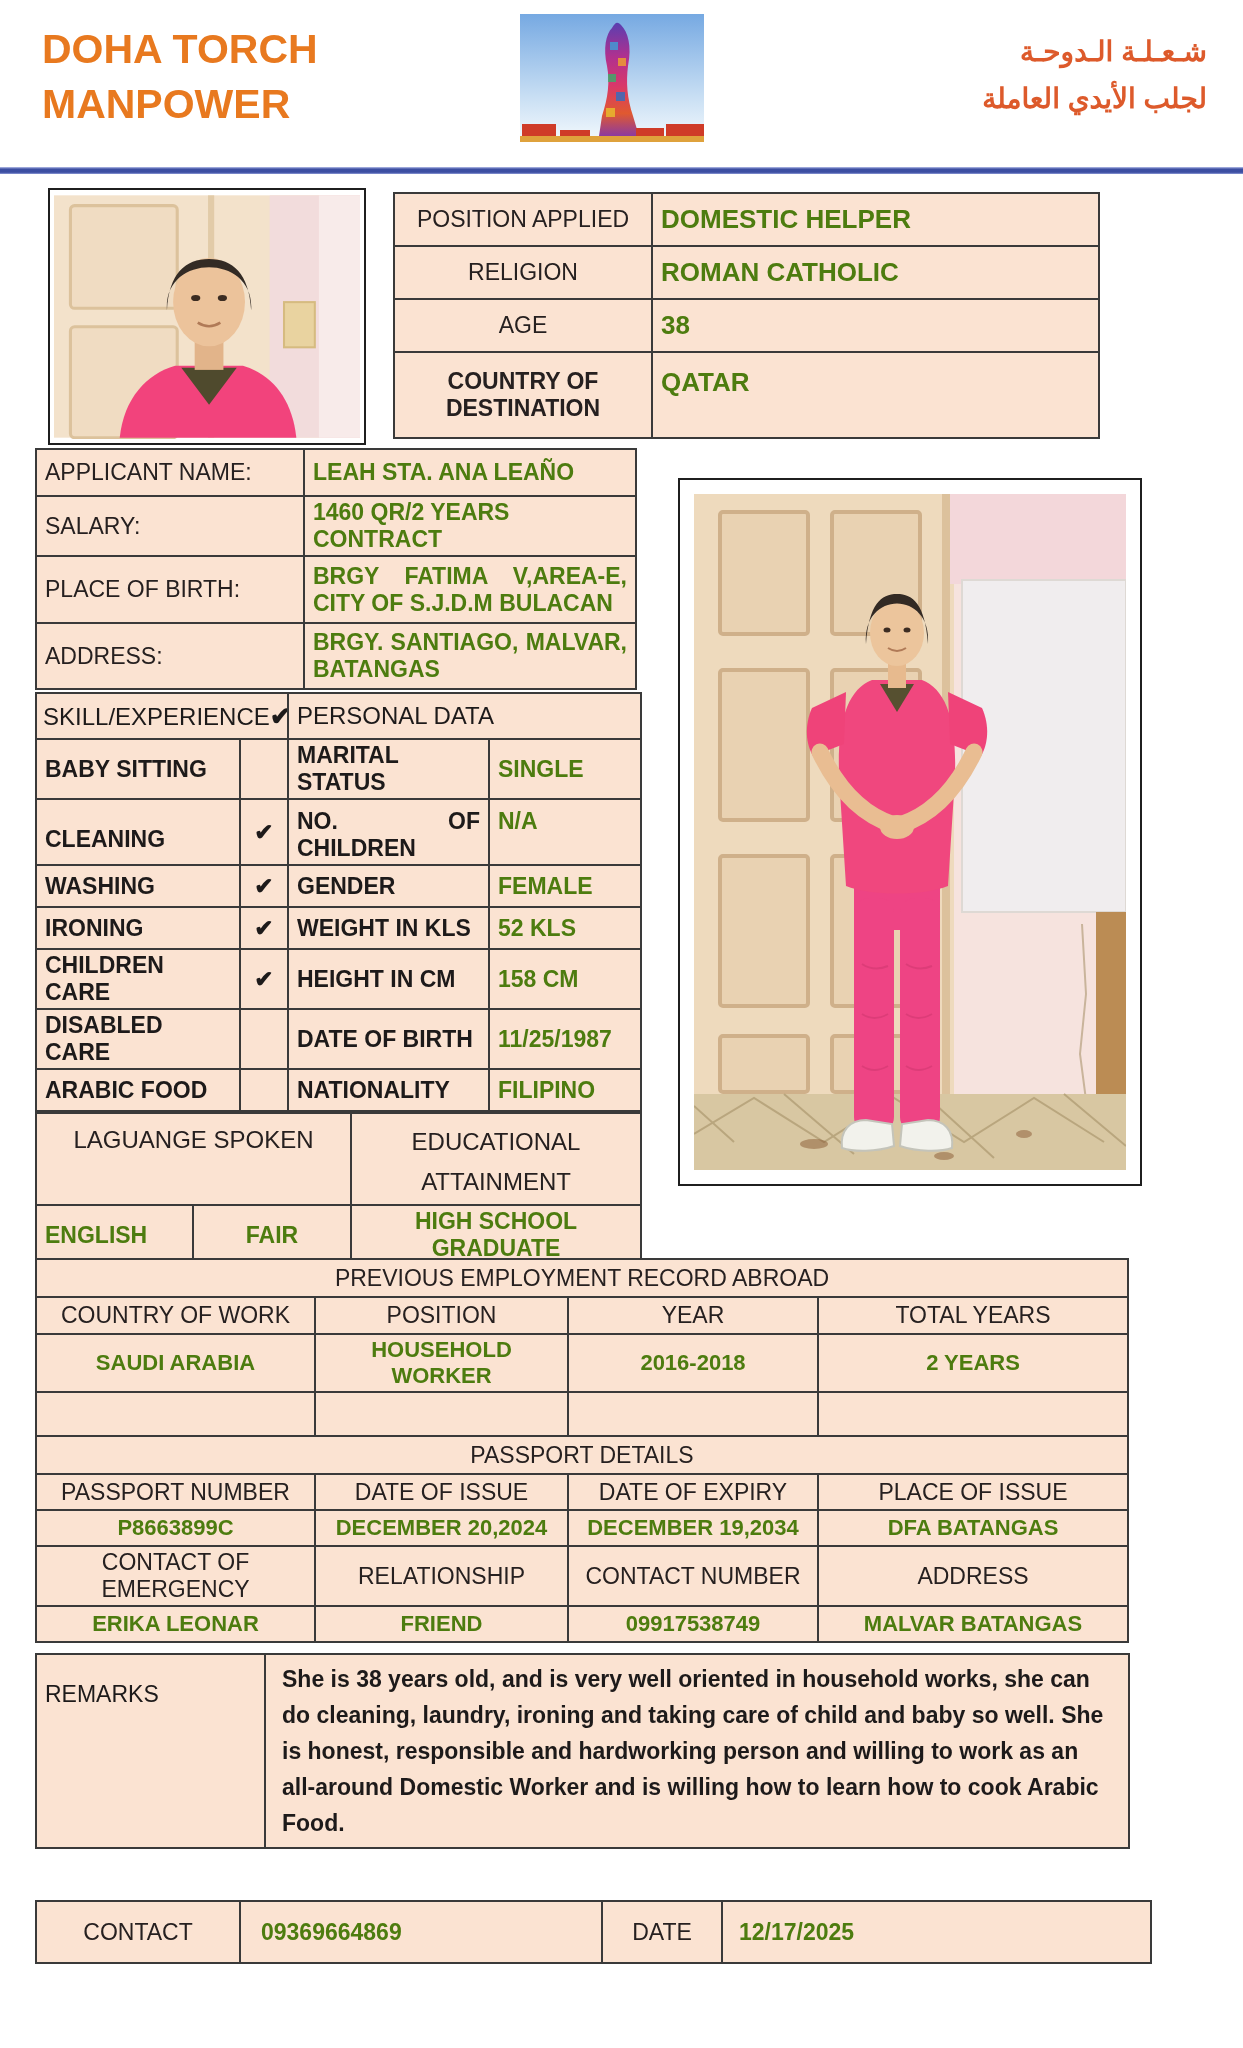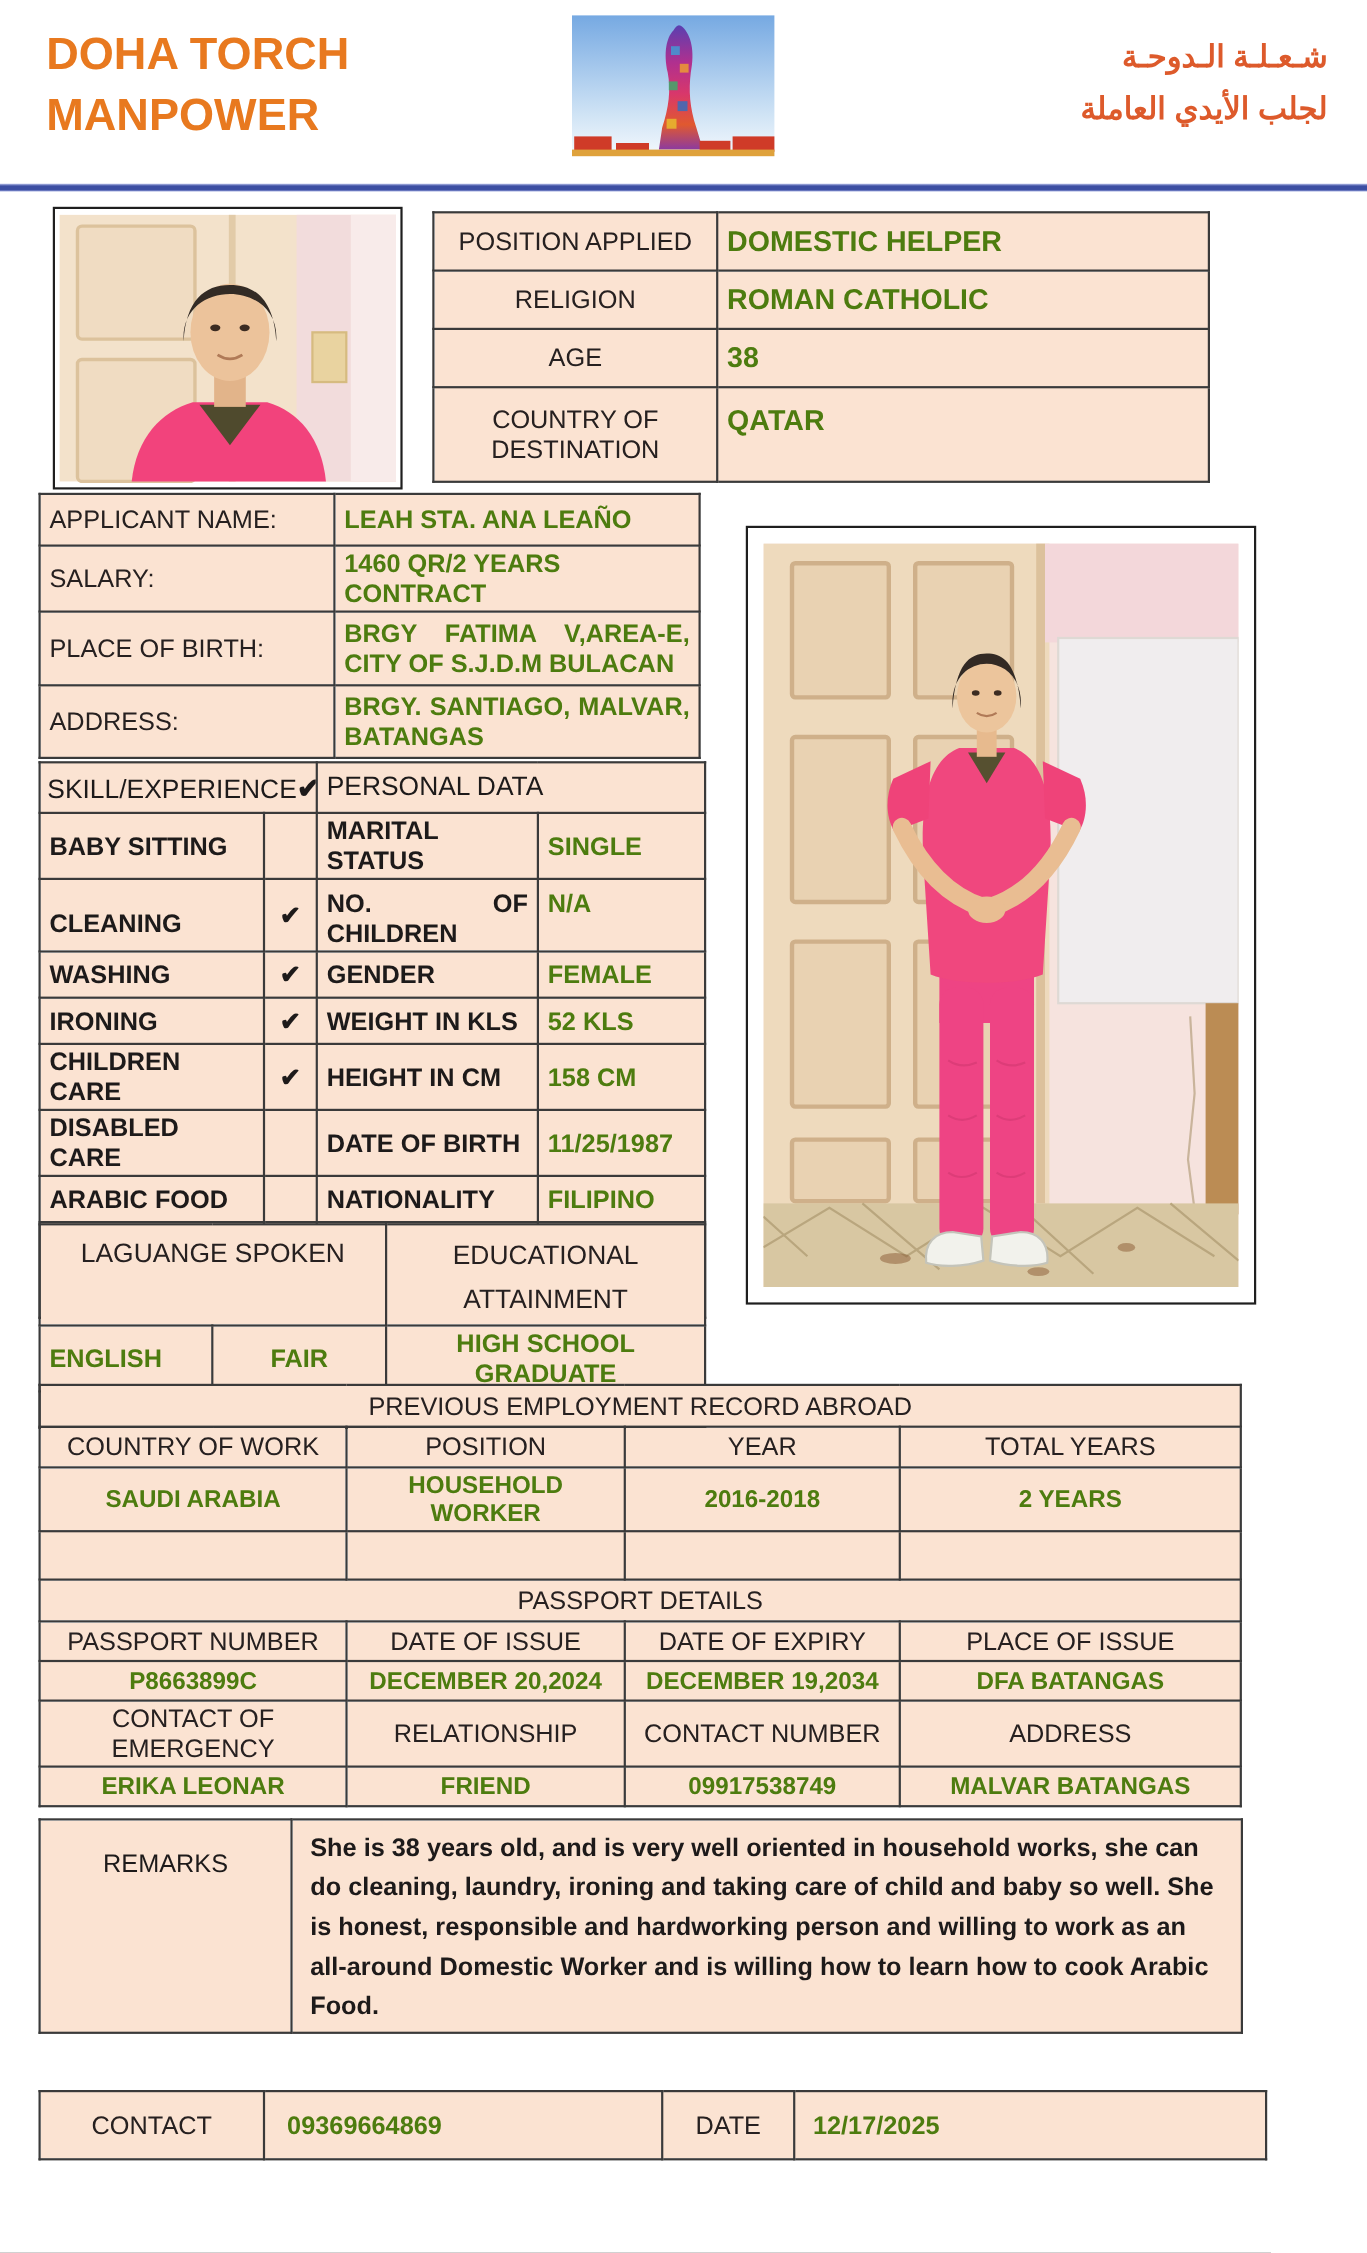--- a/index.html
+++ b/index.html
@@ -45,21 +45,21 @@
   .pos-tbl td{font-size:24px;}
   .pos-tbl td.val{font-size:26px;}
   
   .skill-tbl td{font-weight:bold;}
   .skill-tbl td.hd{font-weight:normal;font-size:24px;}
   
   .emp-tbl td{text-align:center;font-size:22px;}
   .emp-tbl td.title{font-size:23px;}
   .emp-tbl td.val{font-size:22px;}
   
-  .rem-lbl{font-size:42px;text-align:center;font-weight:normal;}
+  .rem-lbl{font-size:42px;text-align:left;font-weight:normal;}
   .rem-txt{font-size:23px;font-weight:bold;line-height:36px;padding:6px 16px !important;}
   
   .foot-tbl td{font-size:30px;}
   .date-val{font-size:38px;}
 </style>
 </head>
 <body>
 
 <div class="page">
 
@@ -145,21 +145,21 @@
     </tr>
     <tr style="height:53px">
       <td class="lbl ctr">RELIGION</td>
       <td class="val">ROMAN CATHOLIC</td>
     </tr>
     <tr style="height:53px">
       <td class="lbl ctr">AGE</td>
       <td class="val">38</td>
     </tr>
     <tr style="height:86px">
-      <td class="lbl ctr" style="padding:2px 30px;">COUNTRY OF DESTINATION</td>
+      <td class="lbl ctr" style="padding:2px 30px;font-weight:bold;">COUNTRY OF DESTINATION</td>
       <td class="val" style="vertical-align:top;padding-top:14px;">QATAR</td>
     </tr>
   </tbody>
     </table>
 
   <table class="tbl" style="left:35px;top:448px;width:602px;">
     <colgroup>
         <col style="width:268px">
         <col>
       </colgroup>

